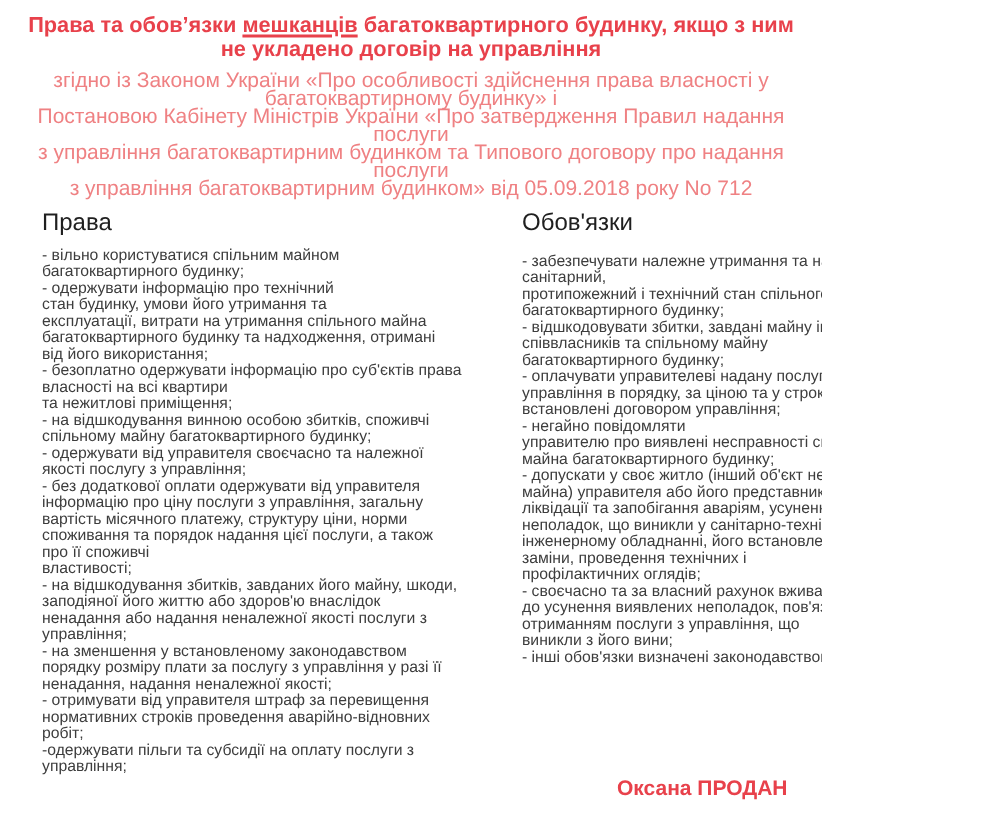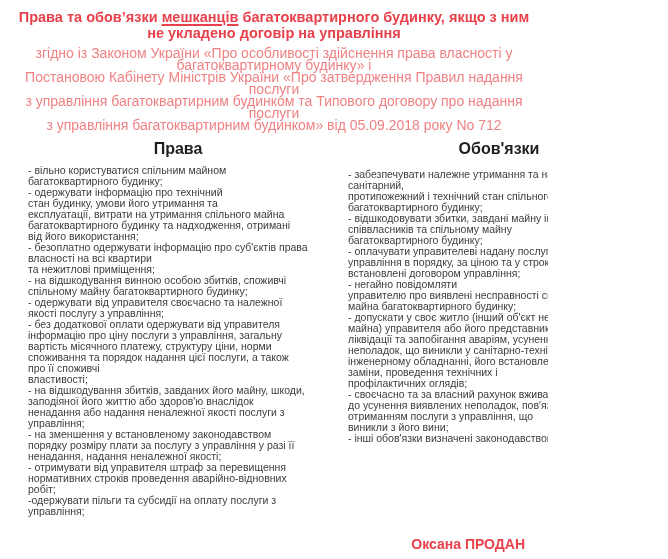--- a/index.html
+++ b/index.html
@@ -39,33 +39,33 @@
   .columns {
     display: flex;
     margin-top: 9px;
     padding-left: 28px;
     padding-right: 14px;
   }
   .col { font-size: 10.5px; line-height: 11px; }
   .col-left  { width: 300px; flex: 0 0 300px; }
   .col-right { margin-left: 20px; width: 302px; flex: 0 0 302px; }
   .col-heading {
-    text-align: center;
+    text-align: left;
     font-size: 16px;
     line-height: 18px;
-    font-weight: bold;
+    font-weight: normal;
     color: #1f1f1f;
     margin-bottom: 7px;
   }
   .col-right .col-heading { margin-bottom: 11px; }
   .list-item { white-space: pre-line; }
   .footer-author {
     position: absolute;
     right: 23px;
-    bottom: 7px;
+    bottom: 26px;
     font-size: 14px;
     line-height: 15px;
     font-weight: bold;
     color: #e8414b;
   }
 </style>
 </head>
 <body>
 
 <div class="slide">

